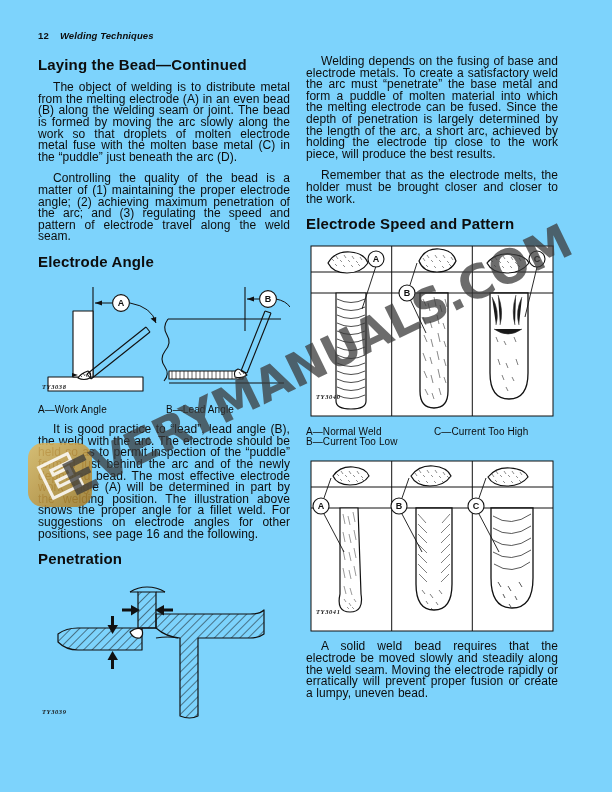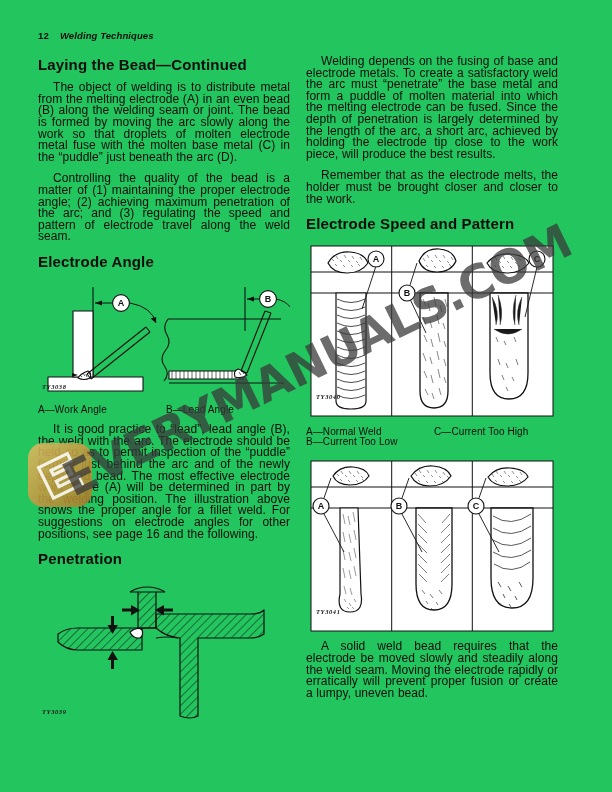--- a/index.html
+++ b/index.html
@@ -9,21 +9,21 @@
     background: #ffffff;
   }
   body {
     font-family: "Liberation Sans", sans-serif;
     color: #0d0d0d;
   }
   .page {
     position: relative;
     width: 612px;
     height: 792px;
-    background: #22c55e;
+    background: #7dd3fc;
     overflow: hidden;
   }
 
   
   .running-head {
     position: absolute;
     left: 38px;
     top: 30px;
     display: flex;
     align-items: baseline;

